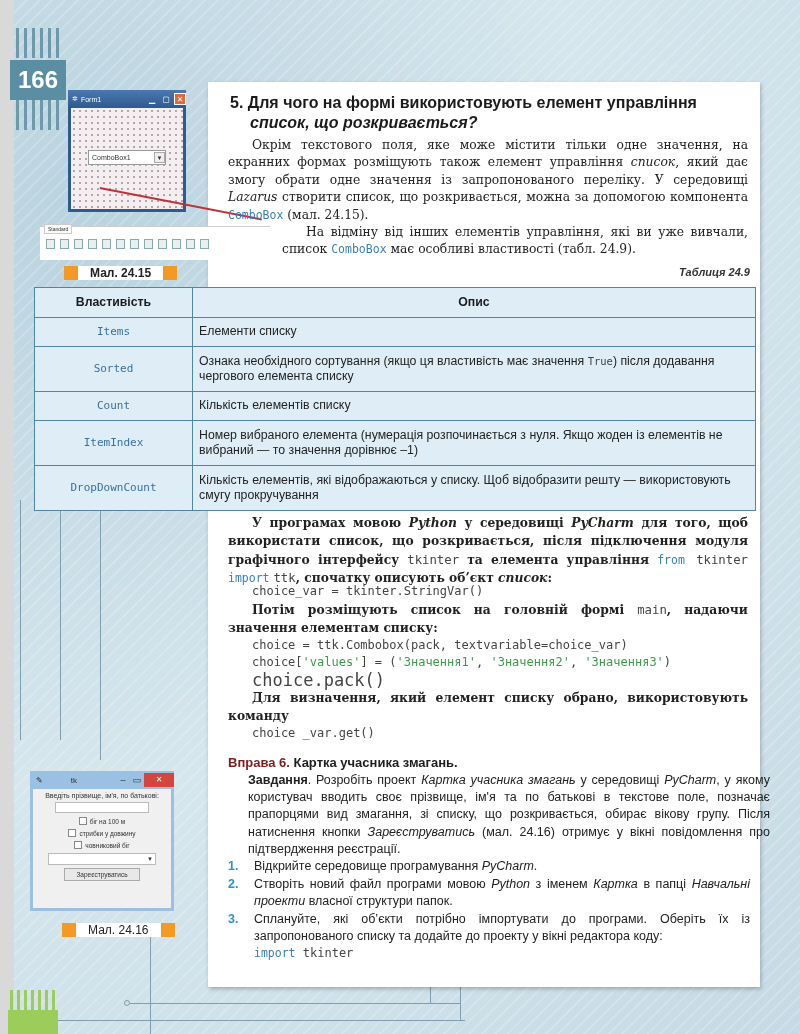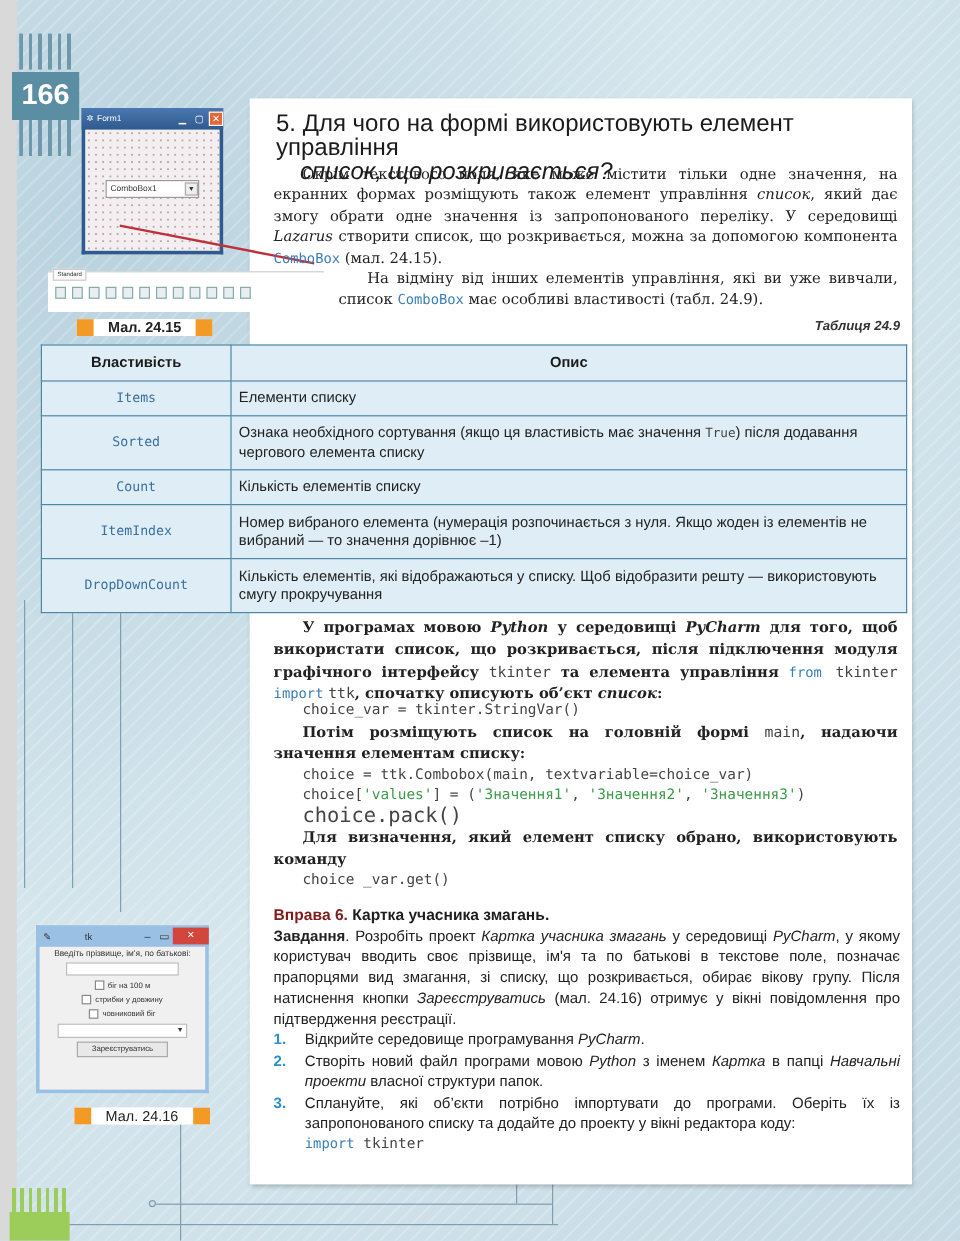--- a/index.html
+++ b/index.html
@@ -76,21 +76,21 @@
   .palette-tab { position: absolute; left: 4px; top: -3px; font-family: "Liberation Sans", sans-serif; font-size: 5px; background: #fafafa; border: 1px solid #ccc; padding: 1px 3px; color: #333; }
   .palette-icons { position: absolute; left: 6px; top: 12px; display: flex; gap: 5px; }
   .pi { width: 9px; height: 10px; border: 1px solid #8aa; background: #e8eef2; font-size: 5px; }
   .caption { position: absolute; display: flex; align-items: center; gap: 6px; font-family: "Liberation Sans", sans-serif; font-size: 12px; color: #222; background: #fff; padding: 0 0; }
   .caption .sq { width: 14px; height: 14px; background: #f39a26; }
   .caption .txt { padding: 0 6px; background: #fff; }
 
   
   .q-title {
     position: absolute; left: 230px; top: 93px; width: 510px;
-    font-family: "Liberation Sans", sans-serif; font-weight: normal; font-size: 20px; line-height: 20px; color: #1b1b1b;
+    font-family: "Liberation Sans", sans-serif; font-weight: bold; font-size: 16px; line-height: 20px; color: #1b1b1b;
   }
   .q-title .it { font-style: italic; display: block; padding-left: 20px; }
   .para {
     position: absolute; font-size: 12.3px; line-height: 17.4px; text-align: justify; color: #222;
   }
   .para b { font-weight: bold; }
   .para .indent { display: inline-block; width: 24px; }
   .code { font-family: "DejaVu Sans Mono", monospace; font-size: 11.5px; font-weight: normal; color: #3a7fb6; }
   .code-plain { font-family: "DejaVu Sans Mono", monospace; font-weight: normal; color: #444; }
   .str { color: #3c9a4a; }
@@ -109,21 +109,21 @@
   table.props td.prop { width: 158px; text-align: center; font-family: "DejaVu Sans Mono", monospace; font-size: 11px; color: #3a6f9f; }
   table.props td.desc { color: #222; }
   table.props td.desc .mono { font-family: "DejaVu Sans Mono", monospace; font-size: 10.5px; color: #444; }
 
   
   .ex-title {
     position: absolute; left: 228px; top: 755px; font-family: "Liberation Sans", sans-serif; font-size: 13px; font-weight: bold;
   }
   .ex-title .blue { color: #7f1d1d; }
   .sans-para {
-    position: absolute; font-family: "Liberation Sans", sans-serif; font-size: 12.5px; line-height: 17.2px; color: #222; text-align: justify;
+    position: absolute; font-family: "Liberation Sans", sans-serif; font-size: 12.5px; line-height: 17.2px; color: #222; text-align: justify; margin-left: 20px;
   }
   .list-item { position: absolute; font-family: "Liberation Sans", sans-serif; font-size: 12.5px; line-height: 17px; color: #222; }
   .list-item .num { position: absolute; left: 0; color: #2a93c6; font-weight: bold; }
   .list-item .body { display: block; padding-left: 26px; text-align: justify; }
 
   
   .tk-window {
     position: absolute; left: 30px; top: 771px; width: 144px; height: 140px;
     background: #f0f0f0; border: 3px solid #9ac0e4; border-top: 0;
     font-family: "Liberation Sans", sans-serif; font-size: 7px; color: #333;
@@ -249,21 +249,21 @@
   </tbody>
 </table>
 
 <div class="para" style="left:228px;top:514px;width:520px;">
   <span class="indent"></span><b>У програмах мовою </b><b><i>Python</i></b><b> у середовищі </b><b><i>PyCharm</i></b><b> для того, щоб використати список, що розкривається, після підключення модуля графічного інтерфейсу </b><span class="code-plain">tkinter</span><b> та елемента управління </b><span class="code">from</span><span class="code-plain"> tkinter </span><span class="code">import</span> <span class="code-plain">ttk</span><b>, спочатку описують об’єкт </b><b><i>список</i></b><b>:</b>
 </div>
 <div class="para code-plain" style="left:252px;top:583px;font-size:12px;">choice_var = tkinter.StringVar()</div>
 <div class="para" style="left:228px;top:601px;width:520px;">
   <span class="indent"></span><b>Потім розміщують список на головній формі </b><span class="code-plain">main</span><b>, надаючи значення елементам списку:</b>
 </div>
-<div class="para code-plain" style="left:252px;top:637px;font-size:12px;">choice = ttk.Combobox(main, textvariable=choice_var)</div>
+<div class="para code-plain" style="left:252px;top:637px;font-size:12px;">choice = ttk.Combobox(pack, textvariable=choice_var)</div>
 <div class="para code-plain" style="left:252px;top:654px;font-size:12px;">
   <span>choice[</span><span class="str">'values'</span><span>] = (</span><span class="str">'Значення1'</span>, <span class="str">'Значення2'</span>, <span class="str">'Значення3'</span><span>)</span>
 </div>
 <div class="para code-plain" style="left:252px;top:672px;font-size:17px;">choice.pack()</div>
 <div class="para" style="left:228px;top:689px;width:520px;">
   <span class="indent"></span><b>Для визначення, який елемент списку обрано, використовують команду</b>
 </div>
 <div class="para code-plain" style="left:252px;top:725px;font-size:12px;">choice _var.get()</div>
 
 <div class="ex-title">

